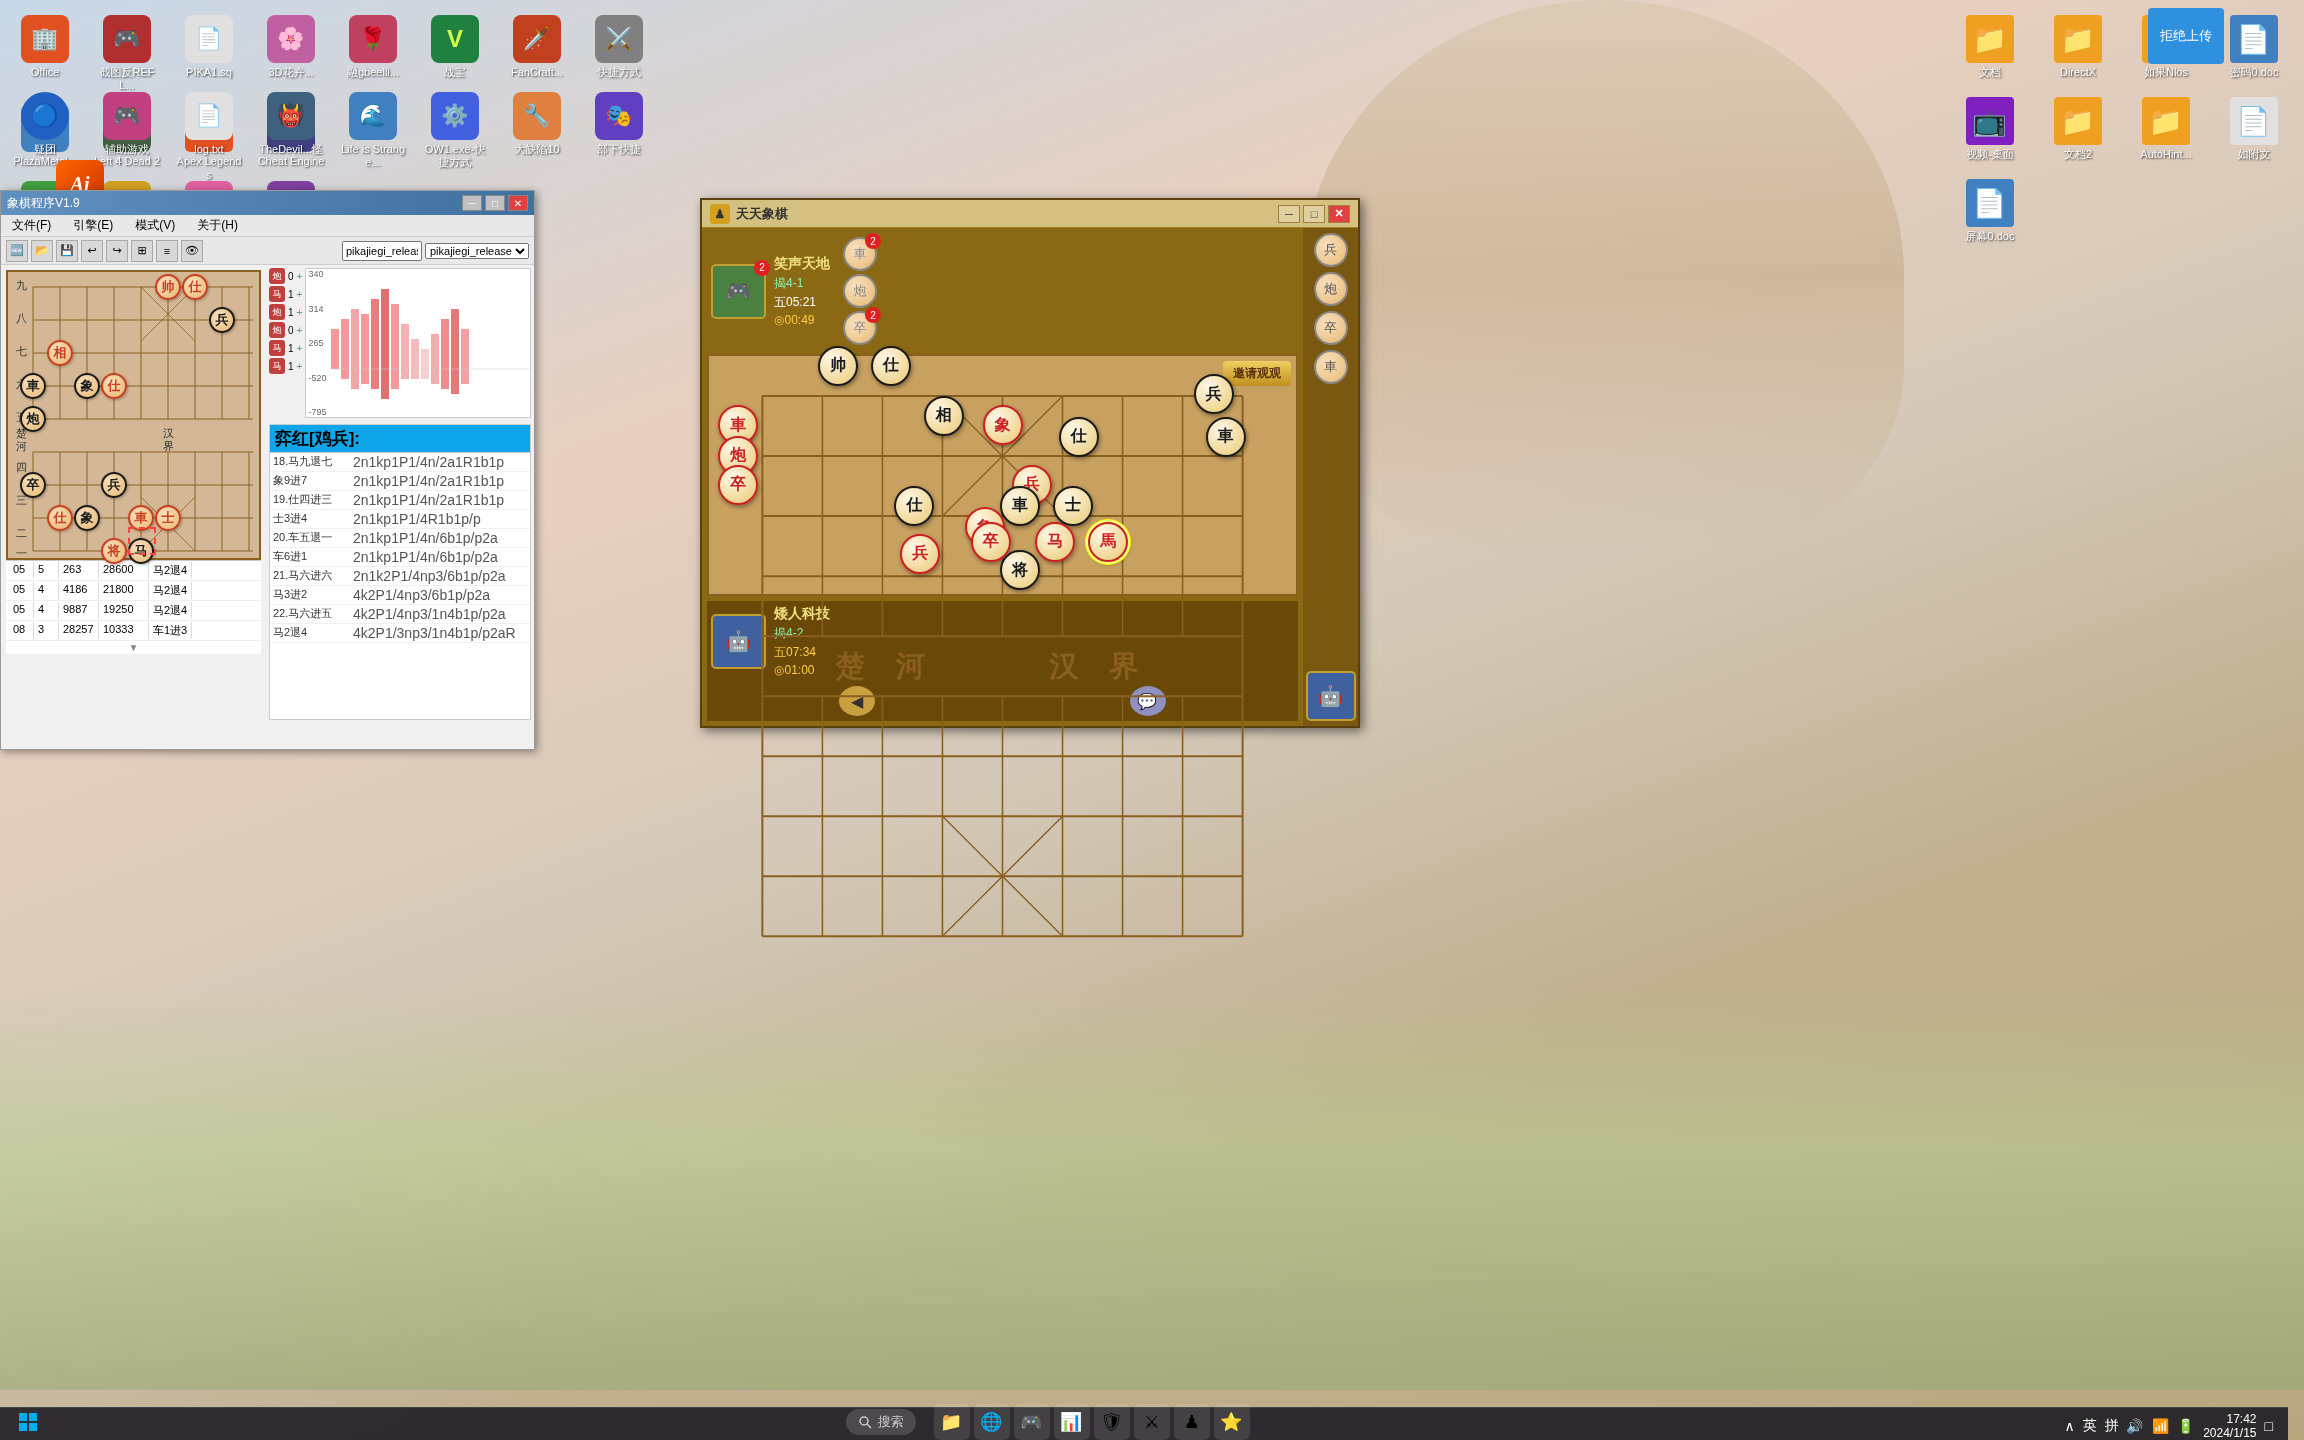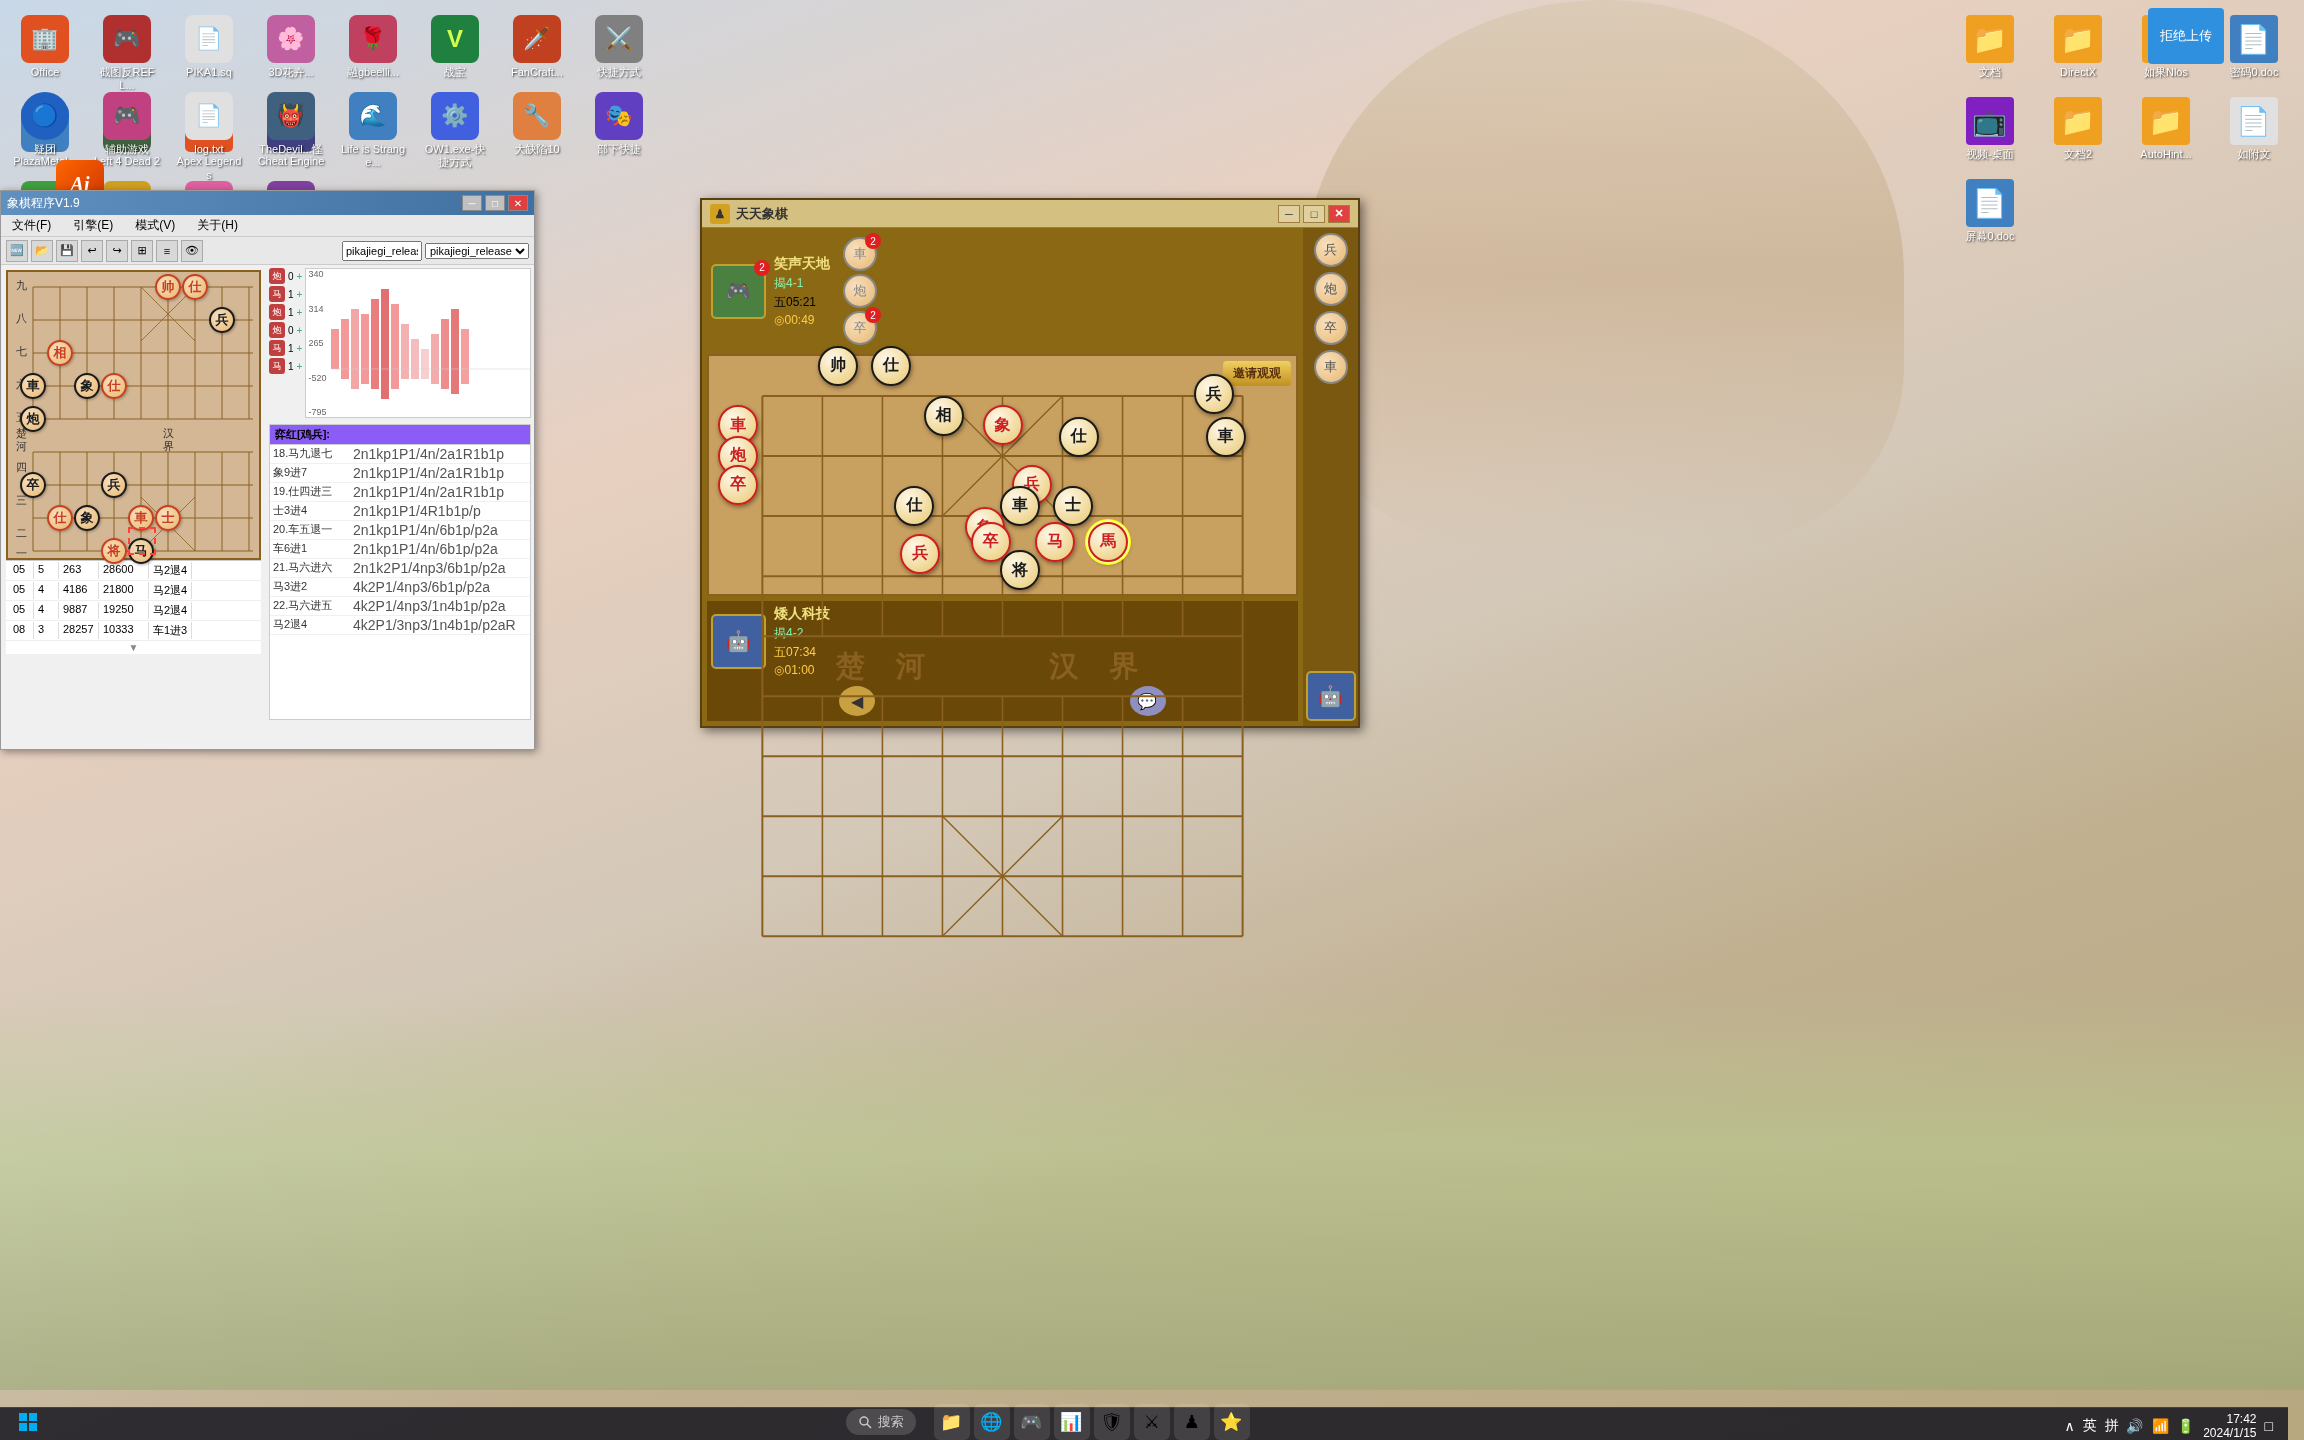--- a/index.html
+++ b/index.html
@@ -256,24 +256,24 @@
 
     .moves-list {
       flex: 1;
       overflow-y: auto;
       background: white;
       border: 1px solid #ccc;
       font-size: 11px;
     }
 
     .moves-list-header {
-      background: #8b5cf6;
+      background: #0ea5e9;
       padding: 2px 5px;
       font-weight: bold;
-      font-size: 11px;
+      font-size: 17px;
       border-bottom: 1px solid #ccc;
     }
 
     .move-row {
       display: flex;
       padding: 1px 3px;
       border-bottom: 1px solid #f0f0f0;
       font-size: 11px;
     }
 
@@ -434,21 +434,21 @@
       color: #86efac;
       font-size: 12px;
     }
 
     .player-timer {
       font-size: 12px;
       color: #ffcc44;
     }
 
     .timer-running {
-      color: #000000;
+      color: #ffffff;
     }
 
     
     #main-chess-board {
       flex: 1;
       position: relative;
       background: #c8a060;
       margin: 5px 0;
       border: 2px solid #8a6020;
     }

